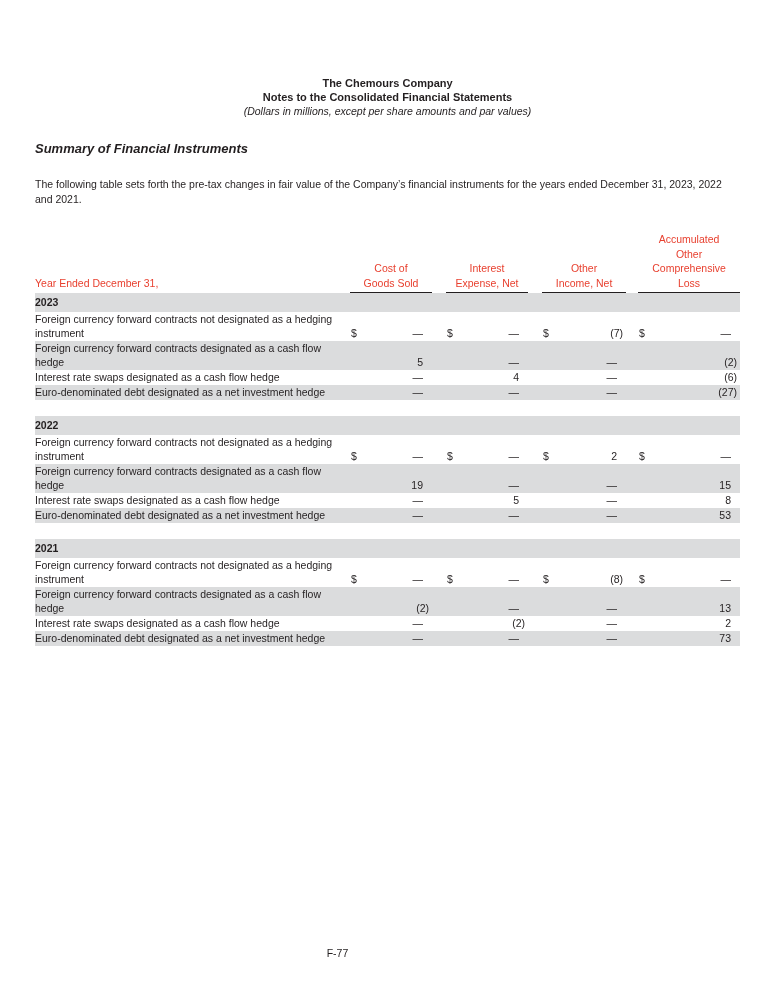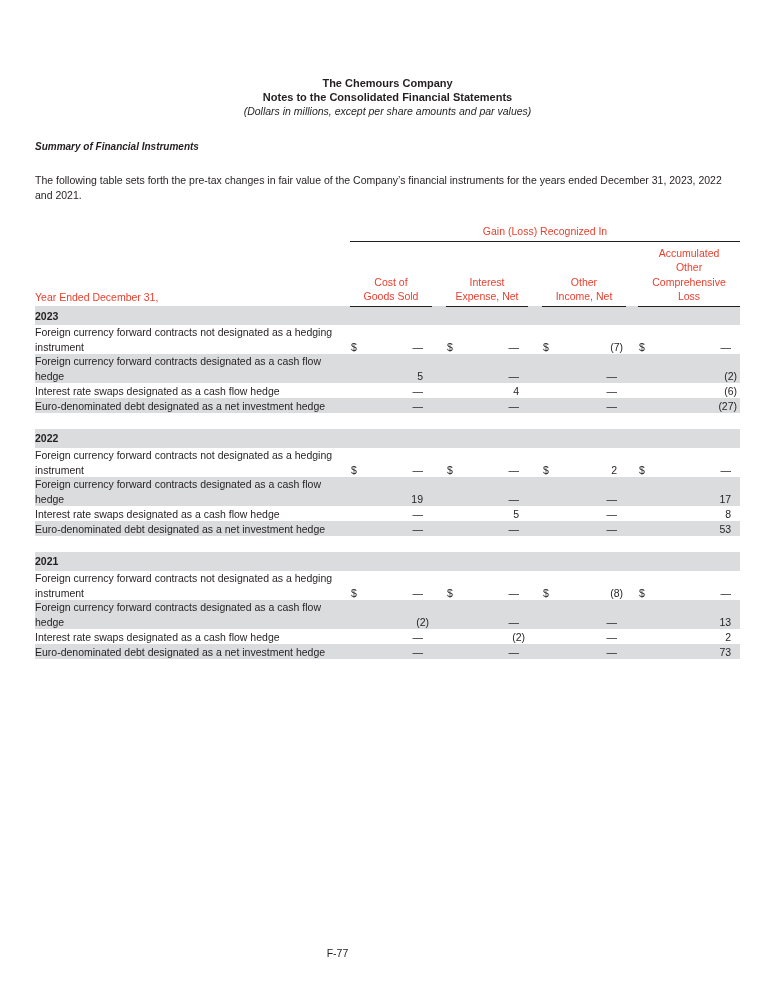--- a/index.html
+++ b/index.html
@@ -21,21 +21,21 @@
     position: relative;
     width: 768px;
     height: 1000px;
     padding: 30px 28px 0 35px;
   }
   .doc-header { text-align: center; font-size: 11px; line-height: 14px; margin-top: 46px; }
   .doc-header .bold-line { font-weight: bold; }
   .doc-header .subtitle { font-style: italic; font-size: 10.5px; line-height: 14px; }
   .section-heading {
     margin-top: 23px;
-    font-size: 10px;
+    font-size: 13px;
     font-weight: bold;
     font-style: italic;
   }
   .intro {
     margin-top: 21px;
     font-size: 10.5px;
     line-height: 15px;
   }
   table.fin-table {
     border-collapse: collapse;
@@ -116,24 +116,20 @@
       <col style="width:18px">
         <col style="width:64px">
       <col style="width:14px">
       <col style="width:18px">
         <col style="width:66px">
       <col style="width:12px">
       <col style="width:18px">
         <col style="width:84px">
     </colgroup>
     <thead>
-      <tr>
-        <th></th>
-        <th colspan="11" class="span-head red">Gain (Loss) Recognized In</th>
-      </tr>
       <tr>
         <th class="row-head red">Year Ended December 31,</th>
         <th colspan="2" class="col-head red">Cost of
 Goods Sold</th>
         <th></th>
         <th colspan="2" class="col-head red">Interest
 Expense, Net</th>
         <th></th>
         <th colspan="2" class="col-head red">Other
 Income, Net</th>
@@ -229,21 +225,21 @@
           <td class="dollar"></td>
           <td class="val">19</td>
           <td></td>
           <td class="dollar"></td>
           <td class="val">—</td>
           <td></td>
           <td class="dollar"></td>
           <td class="val">—</td>
           <td></td>
           <td class="dollar"></td>
-          <td class="val">17</td>
+          <td class="val">15</td>
         </tr>
         <tr class="data-row">
           <td class="label">Interest rate swaps designated as a cash flow hedge</td>
           <td class="dollar"></td>
           <td class="val">—</td>
           <td></td>
           <td class="dollar"></td>
           <td class="val">5</td>
           <td></td>
           <td class="dollar"></td>

